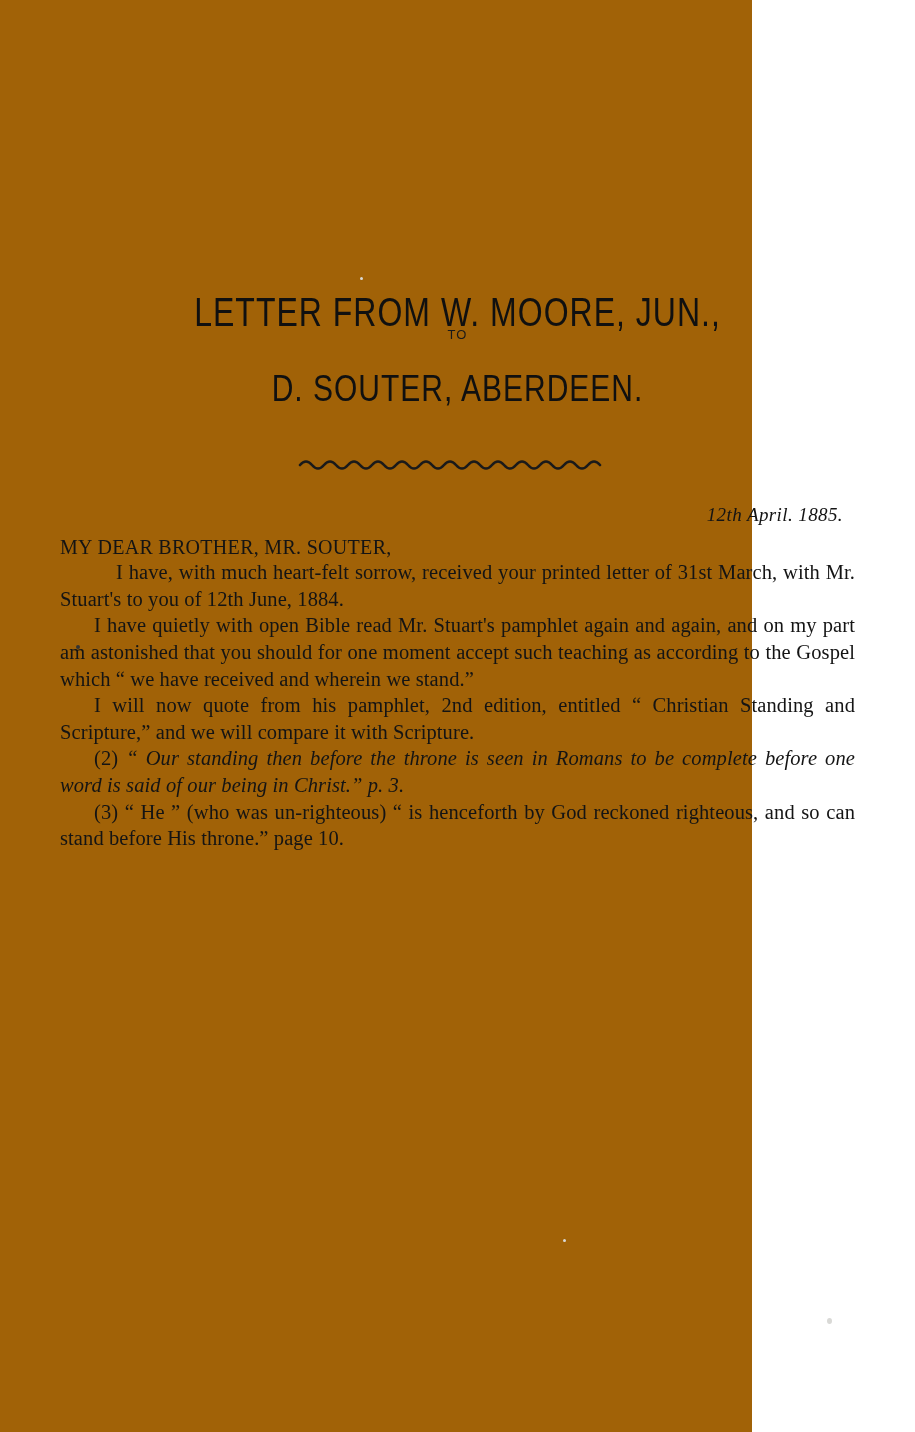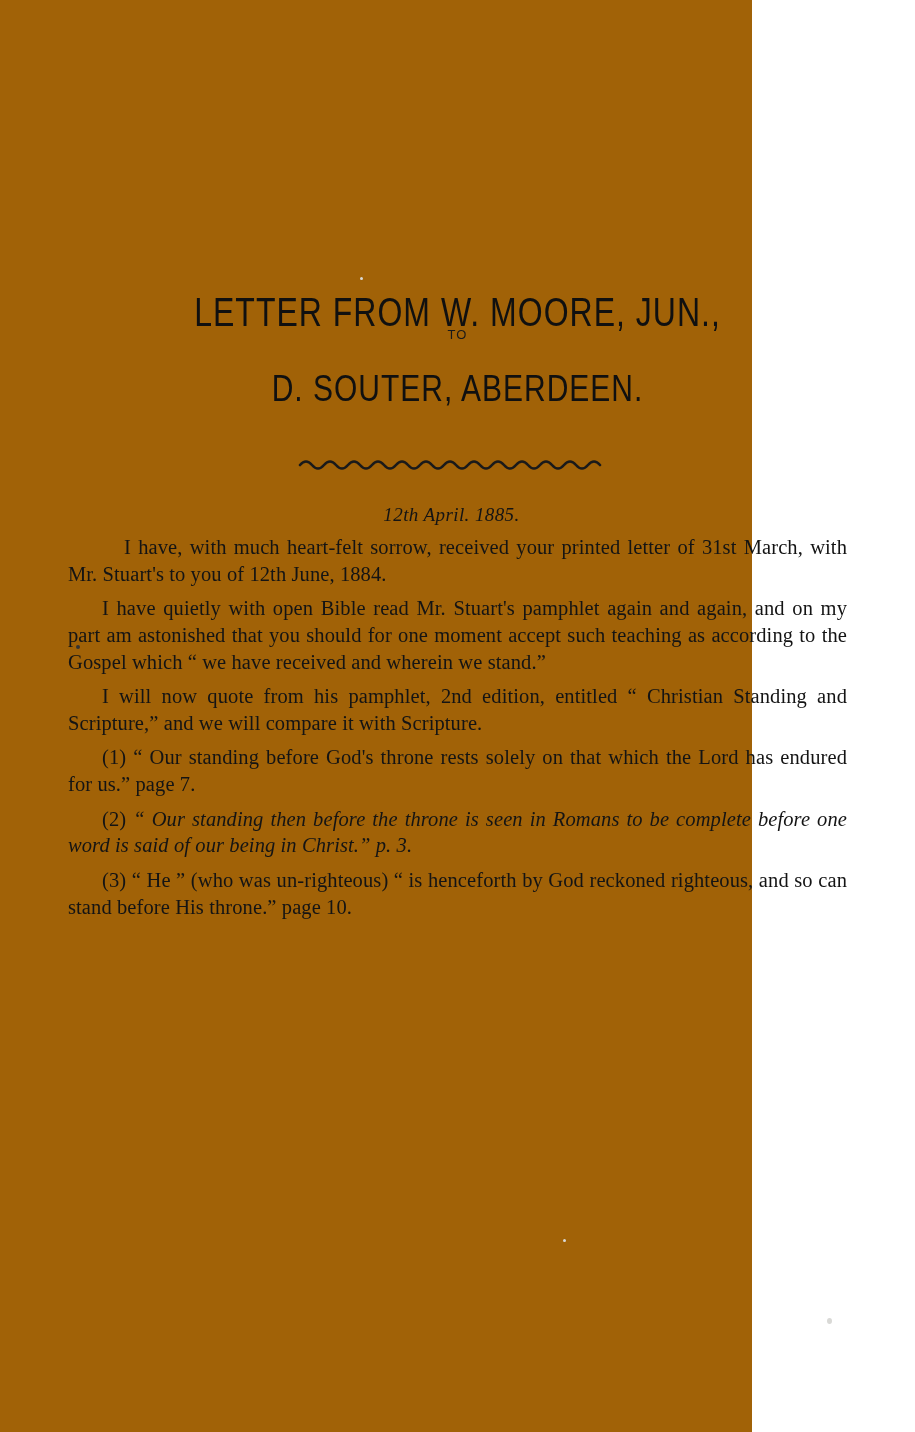--- a/index.html
+++ b/index.html
@@ -58,37 +58,37 @@
     transform-origin: center top;
   }
   .rule-wrap {
     margin-top: 54px;
     text-align: center;
     height: 18px;
   }
   .rule-wrap svg { display: inline-block; }
 
   .date-line {
-    text-align: center;
+    text-align: right;
     font-style: italic;
     font-size: 19px;
     margin-top: 30px;
     padding-right: 12px;
     letter-spacing: 0.4px;
   }
   .salutation {
     font-size: 20px;
     margin-top: 10px;
     font-variant: small-caps;
     letter-spacing: 0.3px;
   }
   p.body-par {
     font-size: 20.5px;
     line-height: 1.30;
-    margin: 8px;
+    margin: 0;
     text-align: justify;
     text-justify: inter-word;
     letter-spacing: 0.1px;
   }
   p.indent { text-indent: 34px; font-family: Liberation Serif, serif; }
   p.indent-big { text-indent: 56px; }
   .ital { font-style: italic; }
   .numlist { margin: 0; }
   .dot-mark {
     position: absolute;
@@ -118,29 +118,26 @@
     <h2 class="title-sub">D. SOUTER, ABERDEEN.</h2>
 
     <div class="rule-wrap">
       <svg width="320" height="16" viewBox="0 0 320 16">
         <path d="M2,9 q6,-7 12,0 q6,7 12,0 q6,-7 12,0 q6,7 12,0 q6,-7 12,0 q6,7 12,0 q6,-7 12,0 q6,7 12,0 q6,-7 12,0 q6,7 12,0 q6,-7 12,0 q6,7 12,0 q6,-7 12,0 q6,7 12,0 q6,-7 12,0 q6,7 12,0 q6,-7 12,0 q6,7 12,0 q6,-7 12,0 q6,7 12,0 q6,-7 12,0 q6,7 12,0 q6,-7 12,0 q6,7 12,0 q6,-7 12,0" fill="none" stroke="#1a1a1a" stroke-width="2.6" stroke-linecap="round"></path>
       </svg>
     </div>
 
     <div class="date-line">12th April. 1885.</div>
 
+    <div class="salutation">MY DEAR BROTHER, MR. SOUTER,</div>
 
     <p class="body-par indent-big">I have, with much heart-felt sorrow, received your printed letter of 31st March, with Mr. Stuart's to you of 12th June, 1884.</p>
     <p class="body-par indent">I have quietly with open Bible read Mr. Stuart's pamphlet again and again, and on my part am astonished that you should for one moment accept such teaching as according to the Gospel which “ we have received and wherein we stand.”</p>
     <p class="body-par indent">I will now quote from his pamphlet, 2nd edition, entitled “ Christian Standing and Scripture,” and we will compare it with Scripture.</p>
 
-    <p class="body-par indent numlist">
-      <span>(1)</span>
-      <span>“ Our standing before God's throne rests solely on that which the Lord has endured for us.”  page  7.</span>
-    </p>
 
     <p class="body-par indent numlist">
       <span>(2)</span>
       <span class="ital">“ Our standing then before the throne is seen in Romans to be complete before one word is said of our being in Christ.” p. 3.</span>
     </p>
 
     <p class="body-par indent numlist">
       <span>(3)</span>
       <span>“ He ” (who was un-righteous) “ is henceforth by God reckoned righteous, and so can stand before His throne.” page 10.</span>
     </p>

